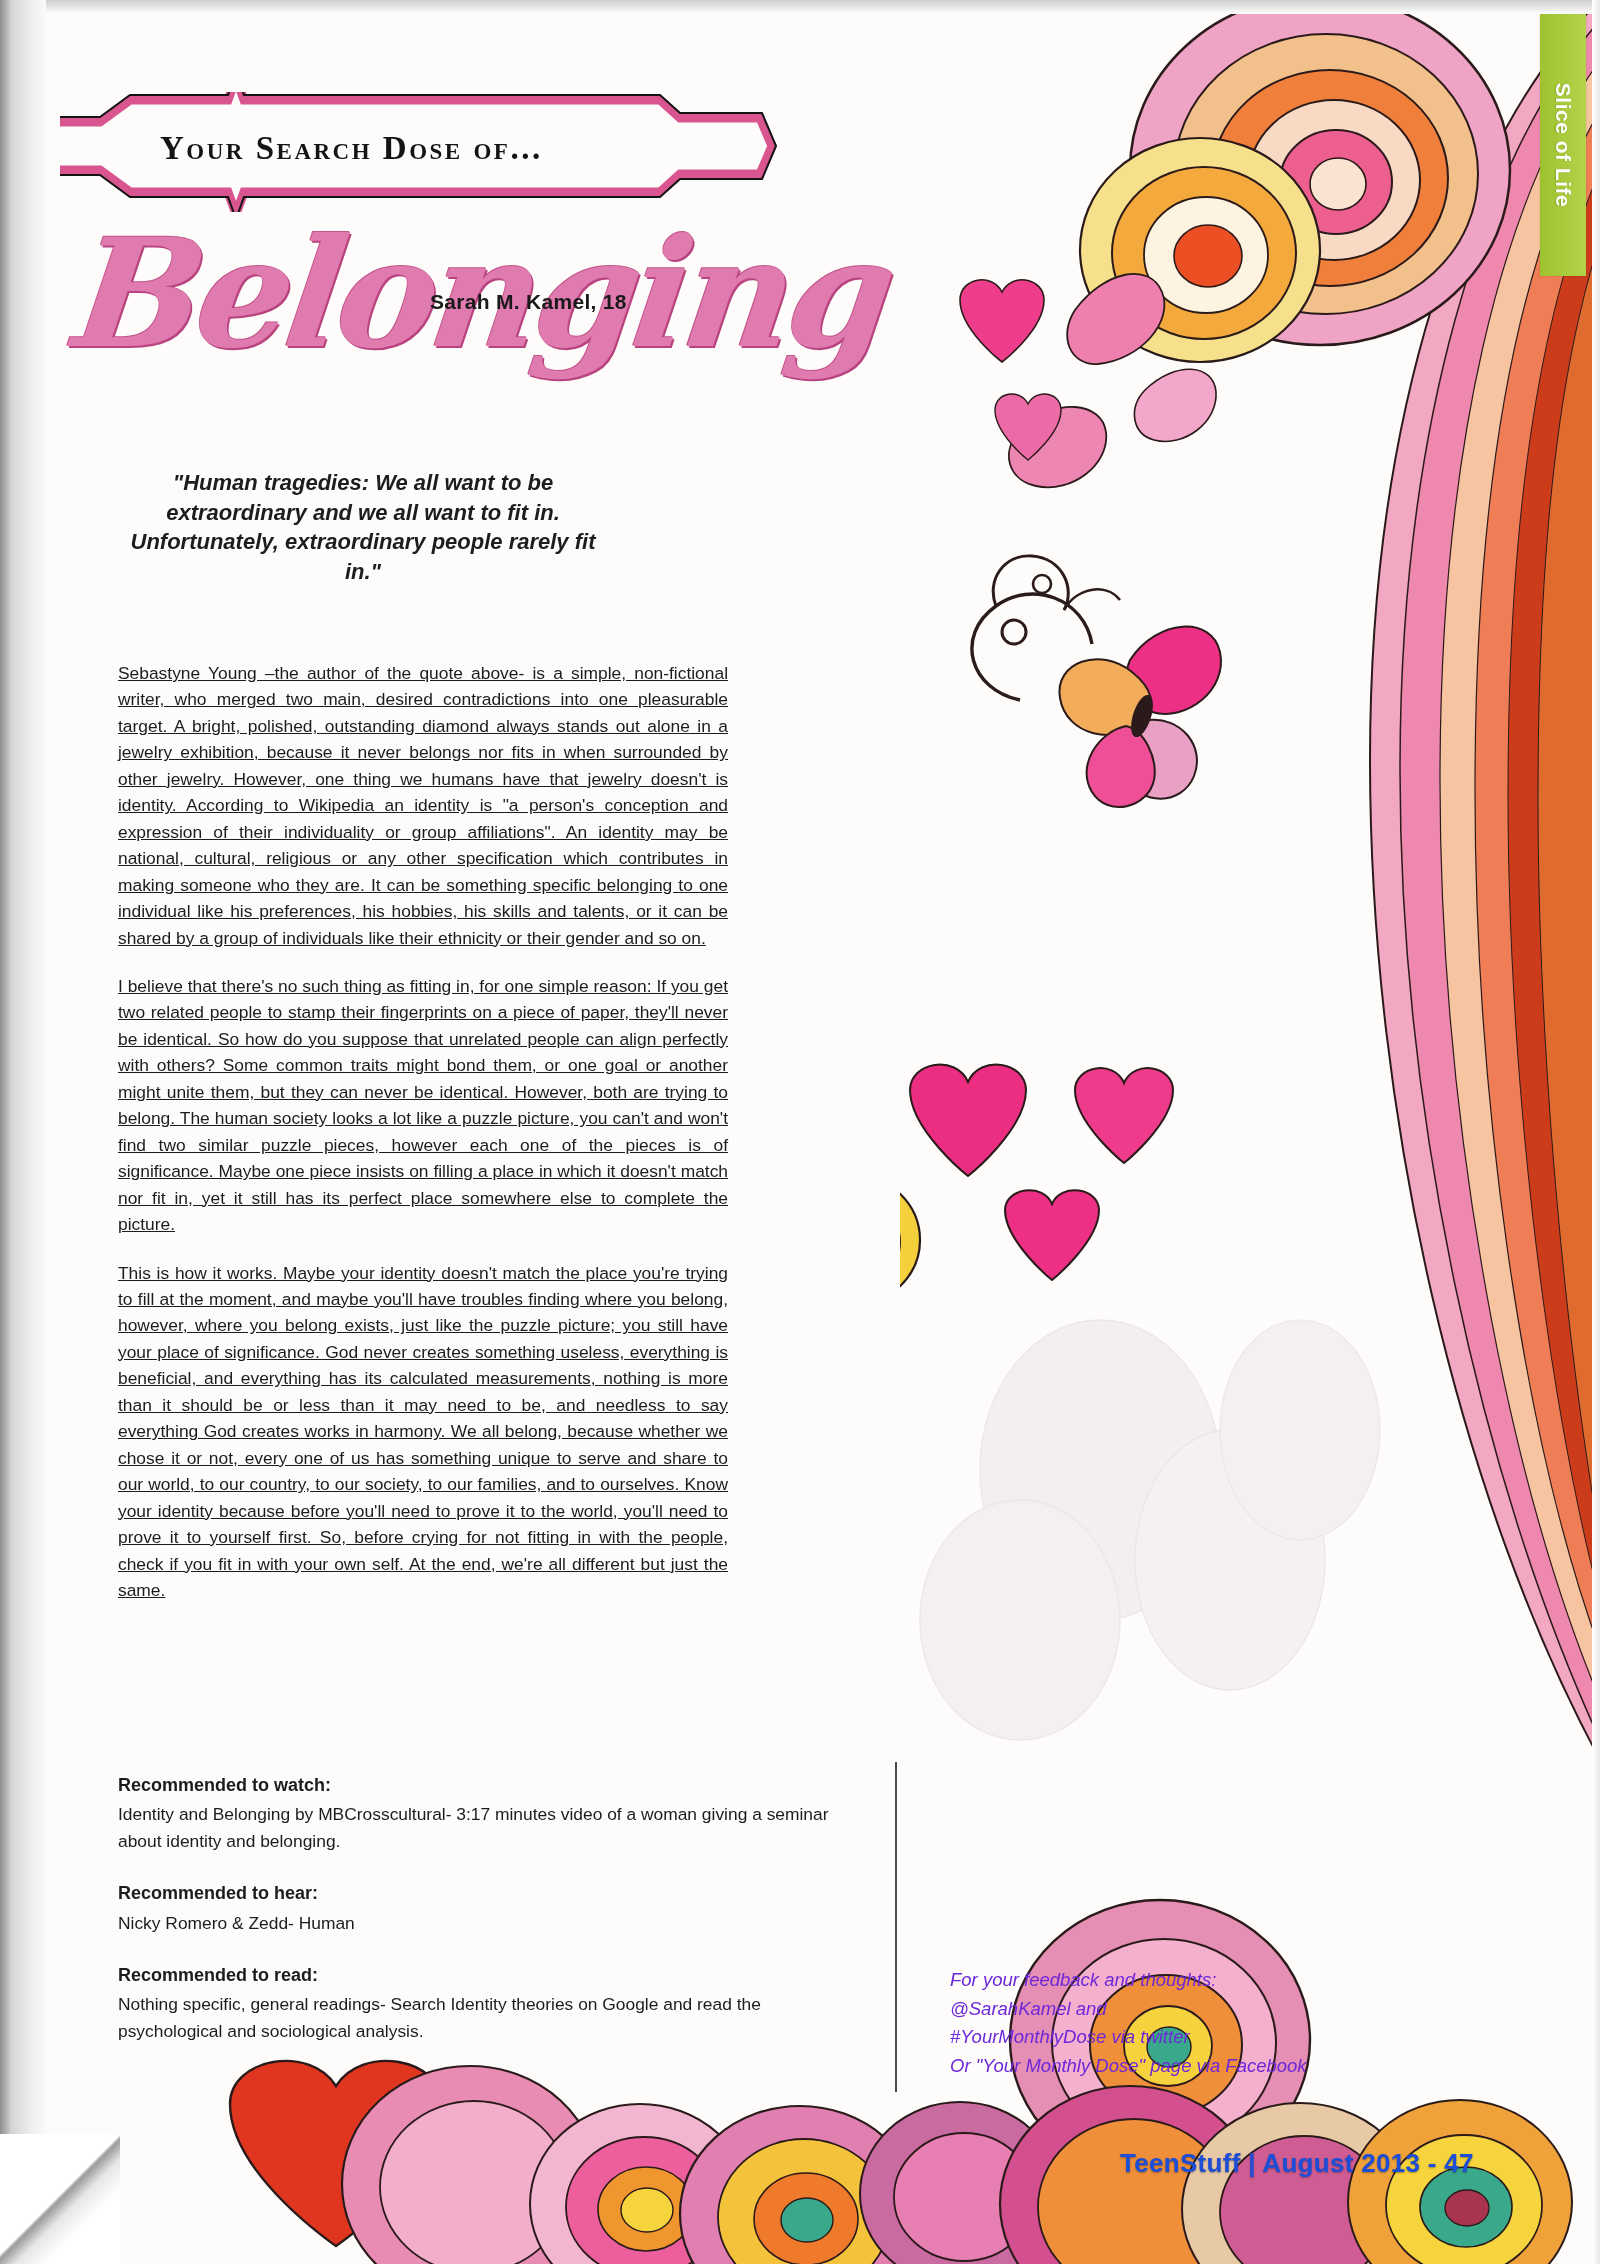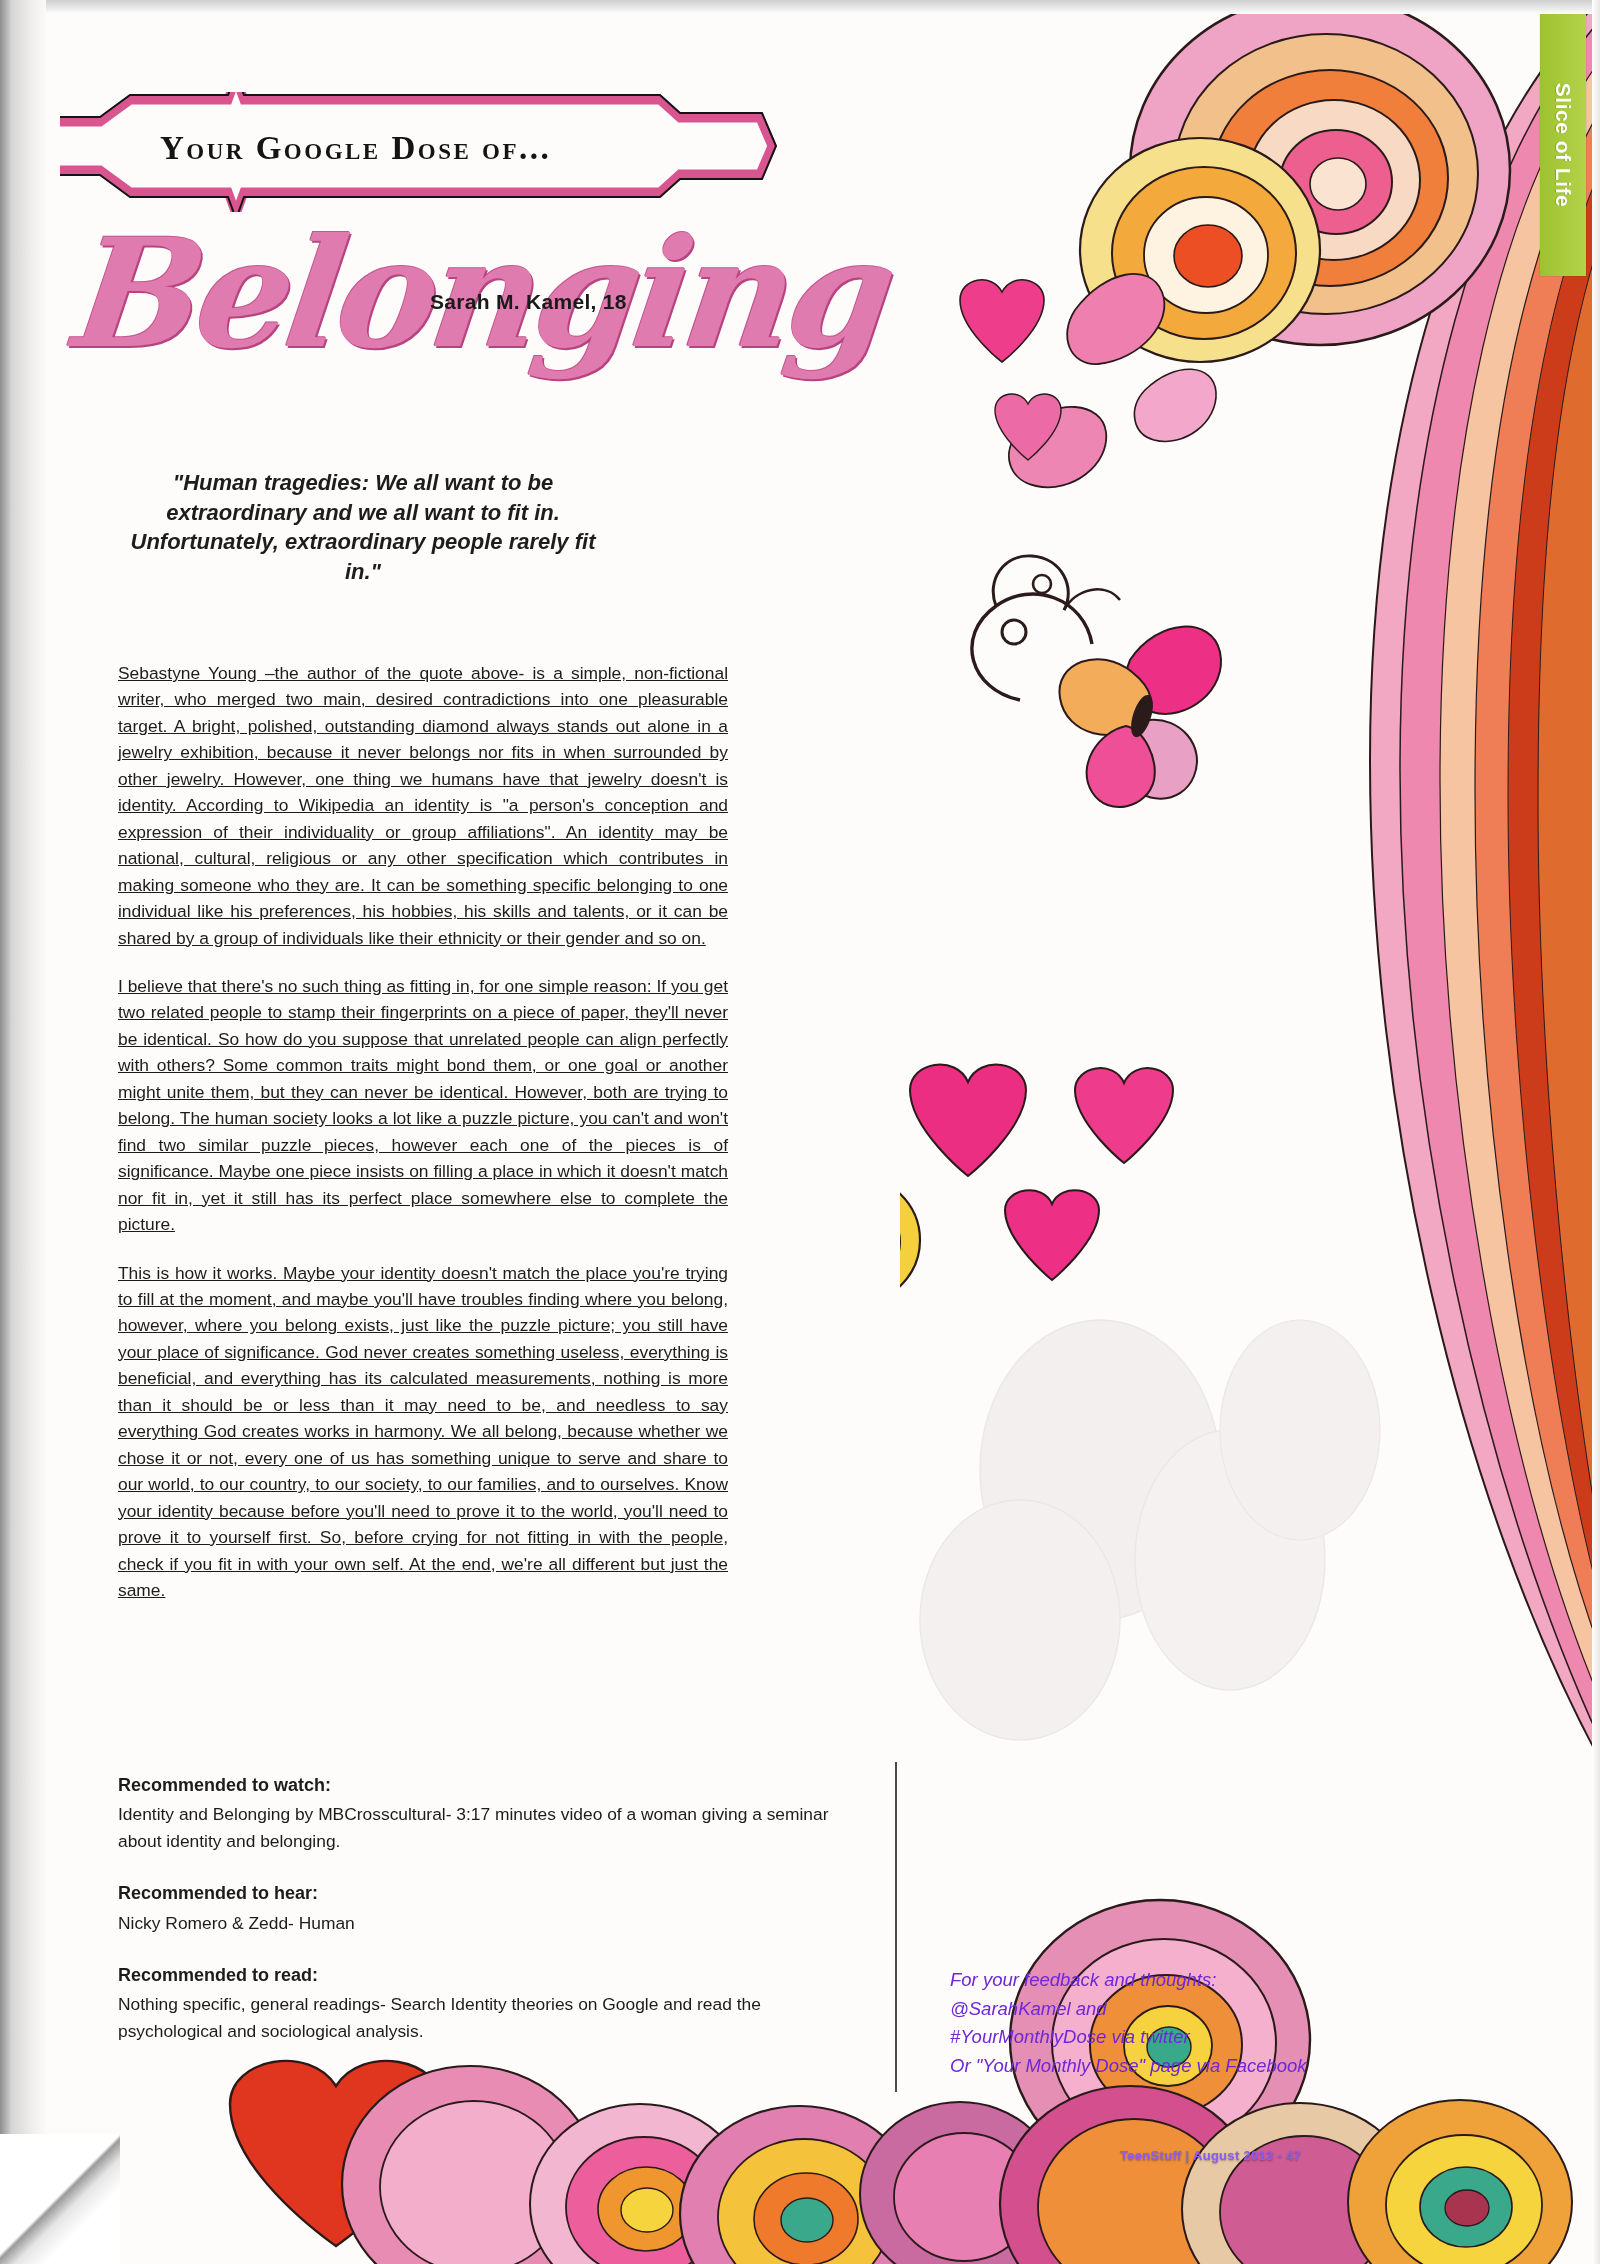--- a/index.html
+++ b/index.html
@@ -149,22 +149,22 @@
     position:absolute; left:950px; top:1966px;
     width:520px;
     font-style:italic;
     font-size:18.5px;
     line-height:1.55;
     color:#6d28d9;
   }
 
   .footer {
     position:absolute; left:1120px; top:2148px;
-    font-size:13px;
-    color:#8b5cf6;
+    font-size:26px;
+    color:#1d4ed8;
     font-weight:600;
     text-shadow:0 1px 2px rgba(0,0,0,.35);
     letter-spacing:.3px;
   }
 </style>
 </head>
 <body>
 
 <div class="page">
 
@@ -302,21 +302,21 @@
         <path d="M0,30 L40,30 L70,8 L168,8 L176,-14 L184,8 L560,8 L600,8 L620,26 L660,26"></path>
         <path d="M0,78 L40,78 L70,100 L168,100 L176,122 L184,100 L560,100 L600,100 L620,82 L660,82"></path>
         <path d="M660,26 L700,26 L712,54 L700,82 L660,82"></path>
       </g>
       <g fill="none" stroke="#141414" stroke-width="2">
         <path d="M0,25 L40,25 L70,3 L168,3 L176,-19 L184,3 L560,3 L600,3 L620,21 L660,21"></path>
         <path d="M0,83 L40,83 L70,105 L168,105 L176,127 L184,105 L560,105 L600,105 L620,87 L660,87"></path>
         <path d="M660,21 L702,21 L716,54 L702,87 L660,87"></path>
       </g>
     </svg>
-    <div class="masthead-text">Your Google Dose of...</div>
+    <div class="masthead-text">Your Search Dose of...</div>
   </div>
 
   <div class="belonging">
     <span class="belonging-word">Belonging</span>
   </div>
 
   <div class="byline">Sarah M. Kamel, 18</div>
 
   <div class="pullquote">"Human tragedies: We all want to be extraordinary and we all want to fit in. Unfortunately, extraordinary people rarely fit in."</div>
 

